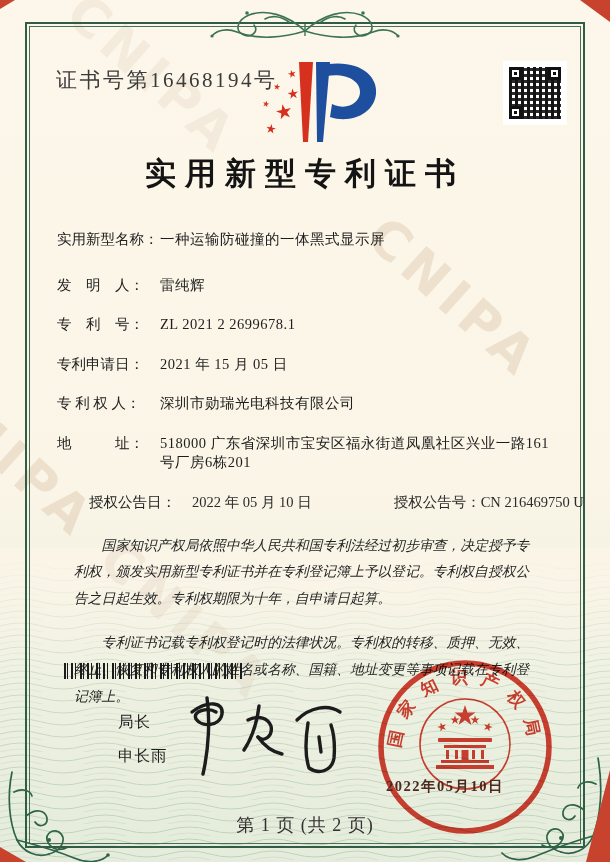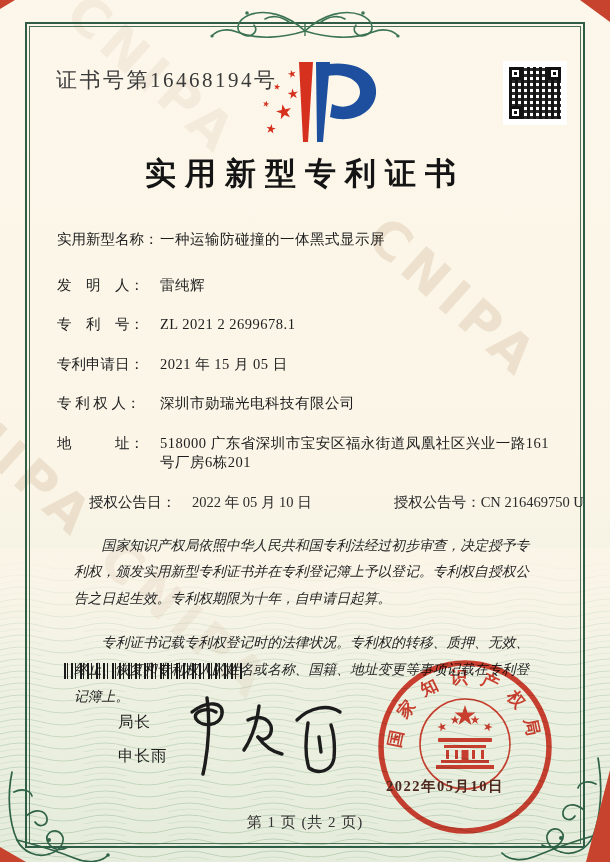--- a/index.html
+++ b/index.html
@@ -82,21 +82,21 @@
         #1b1b1b 3px 4px,transparent 4px 7px,
         #1b1b1b 7px 9px,transparent 9px 11px,
         #1b1b1b 11px 12px,transparent 12px 16px);
   }
   .signer{position:absolute;left:78px;top:712px;z-index:4;font-size:15.5px;color:#1e1e1e;}
   .signer div{margin-bottom:13px;letter-spacing:1px;margin-left:40px;}
   .signature{position:absolute;left:158px;top:690px;z-index:5;}
   .seal{position:absolute;left:370px;top:652px;z-index:6;mix-blend-mode:multiply;opacity:.95;}
   .footer{
     position:absolute;left:0;top:813px;width:100%;z-index:4;
-    text-align:center;font-size:15px;letter-spacing:1px;color:#333;
+    text-align:center;font-size:18px;letter-spacing:1px;color:#333;
   }
 </style>
 </head>
 <body>
 
 <div class="page">
 
   <svg class="waves" width="610" height="314">
     <defs>
       <pattern id="wv" width="84" height="12" patternUnits="userSpaceOnUse">

